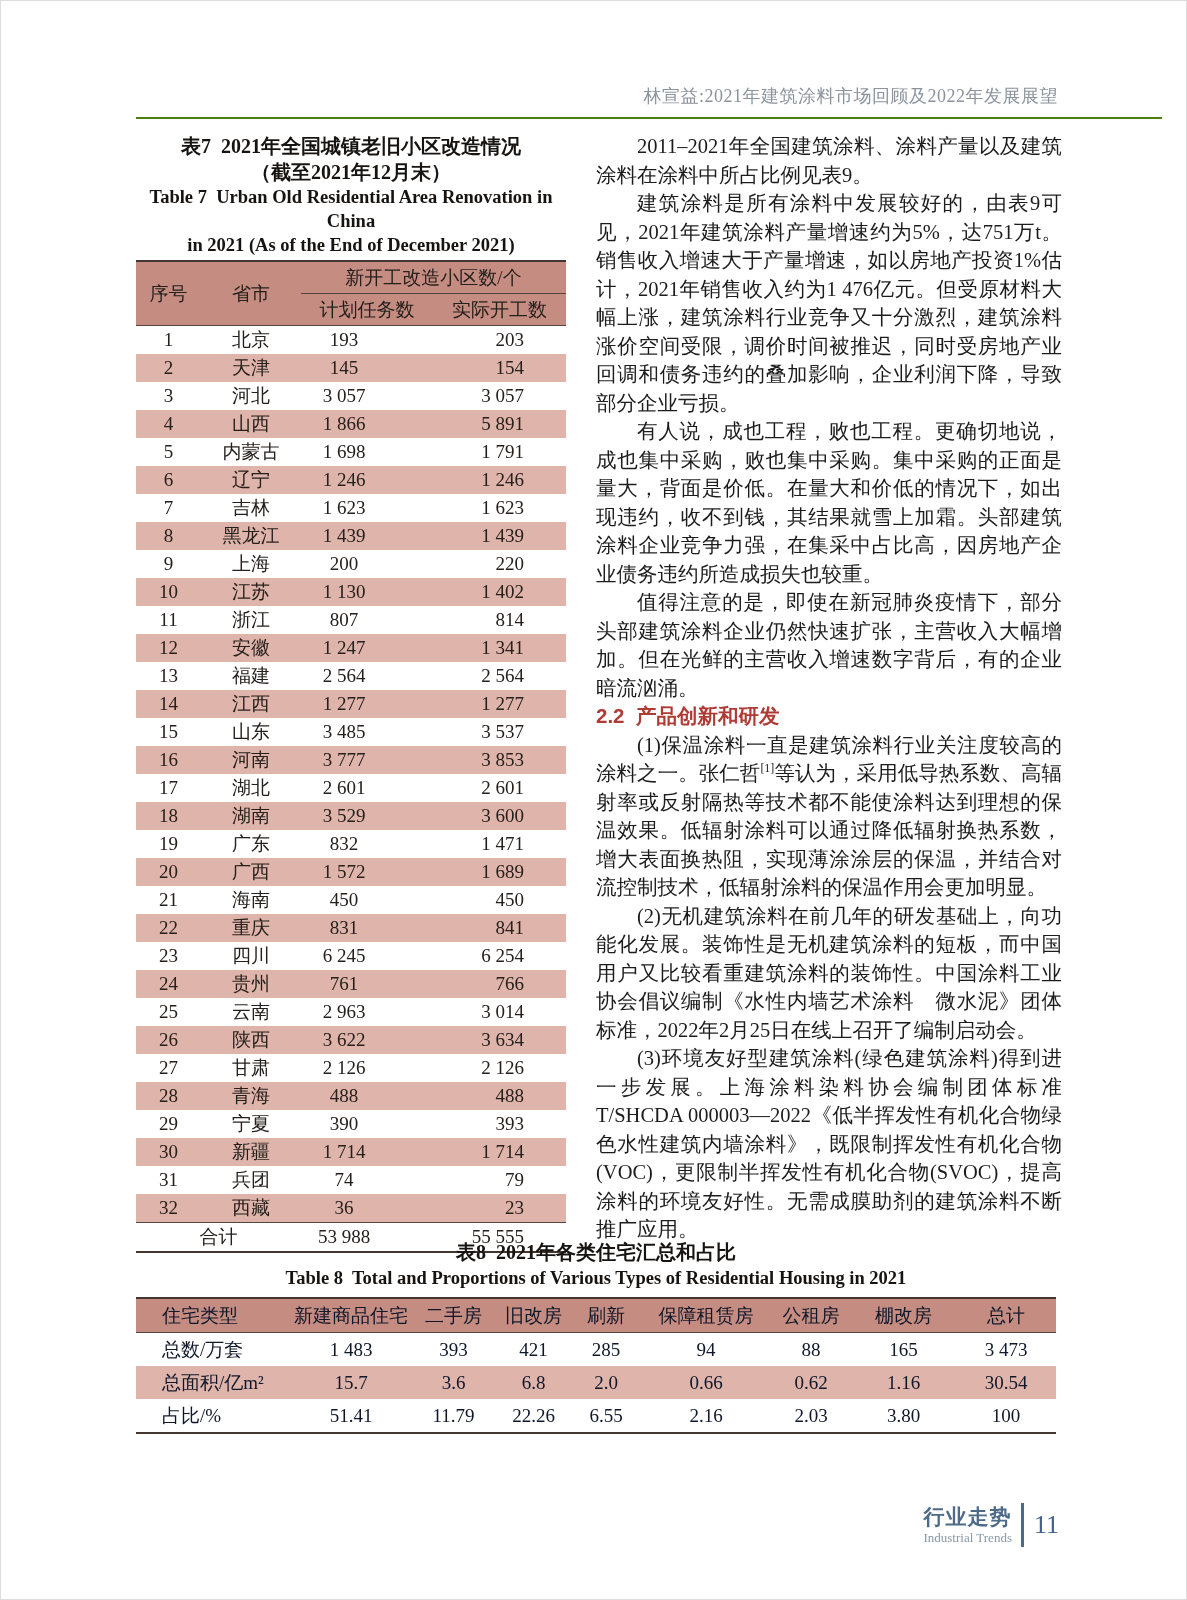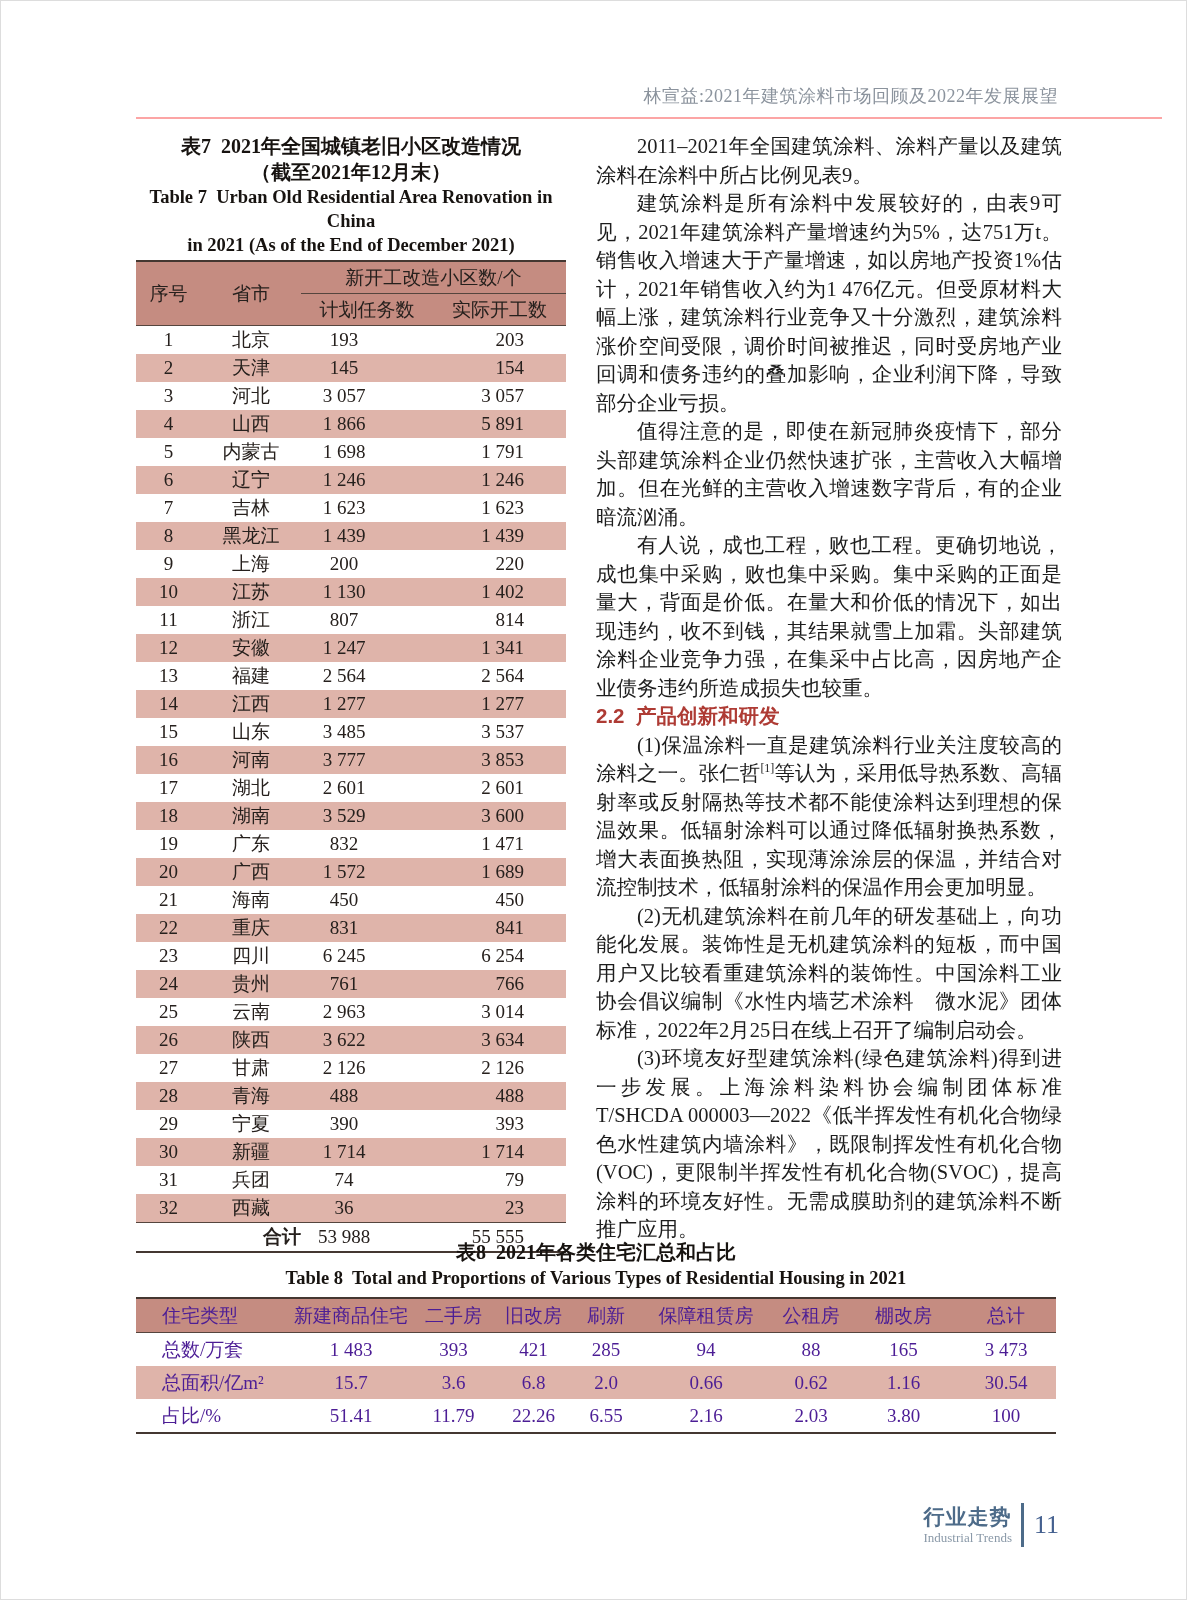--- a/index.html
+++ b/index.html
@@ -16,21 +16,21 @@
   .page{
     position:relative;width:1187px;height:1600px;background:#ffffff;
     overflow:hidden;margin:0 auto;
     font-family:"Liberation Serif","DejaVu Serif",serif;color:#1c1c1c;
     border:1px solid #ddd;box-sizing:border-box;
   }
 
   
   .running-head{
     position:absolute;left:135px;top:83px;width:1026px;
-    border-bottom:2px solid #fca5a5;padding-bottom:9px;text-align:right;
+    border-bottom:2px solid #4d7c0f;padding-bottom:9px;text-align:right;
   }
   .running-title{
     font-size:18px;color:var(--running-head-gray);padding-right:104px;letter-spacing:.5px;
   }
 
   
   .col-left{position:absolute;left:135px;top:132px;width:430px;}
   .tbl-title{text-align:center;font-weight:bold;white-space:pre-wrap;color:#171310;}
   .tbl-title.zh{font-size:20px;line-height:26px;}
   .tbl-title.en{font-size:18.5px;line-height:24px;}
@@ -44,41 +44,41 @@
     background:var(--table-header-pink);font-weight:normal;height:31px;
     text-align:center;padding:0;
   }
   .t7 thead th.group{border-bottom:1px solid var(--rule-thin);}
   .t7 td{height:28px;text-align:center;padding:0;}
   .t7 tbody tr.alt{background:var(--table-row-pink);}
   .t7 .num{text-align:right;}
   .t7 .num1{padding-right:46px;text-align:center;}
   .t7 .num2{padding-right:42px;}
   .t7 tfoot tr{border-top:1px solid var(--rule-thin);}
-  .t7 .total-label{text-align:right;font-weight:bold;}
+  .t7 .total-label{text-align:center;}
 
   
   .col-right{position:absolute;left:595px;top:131px;width:466px;}
   .col-right p{
     margin:0;text-indent:2em;text-align:justify;
     font-size:20.5px;line-height:28.5px;color:#1c1c1c;
   }
   .sec-head{
     margin:0;font-size:20.5px;line-height:28.5px;font-weight:bold;
     color:var(--section-red);
     font-family:"Liberation Sans","DejaVu Sans",sans-serif;white-space:pre-wrap;
   }
   sup.ref{font-size:12px;vertical-align:super;line-height:0;}
 
   
   .t8-block{position:absolute;left:135px;top:1238px;width:920px;}
   .t8-block .tbl-title.zh{line-height:27px;}
   .t8-block .tbl-title.en{line-height:25px;}
   .t8{
-    width:920px;font-size:19px;color:#4c1d95;margin-top:6px;
+    width:920px;font-size:19px;color:#0f172a;margin-top:6px;
     border-top:2px solid var(--rule-dark);border-bottom:2px solid var(--rule-dark);
   }
   .t8 th,.t8 td{height:33px;text-align:center;font-weight:normal;padding:0;}
   .t8 thead tr{background:var(--table-header-pink);border-bottom:1px solid var(--rule-thin);}
   .t8 tbody tr.alt{background:var(--table-row-pink);}
   .t8 .label{text-align:left;padding-left:26px;}
 
   
   .page-footer{position:absolute;top:1502px;right:127px;display:flex;align-items:center;}
   .footer-sec{text-align:left;margin-right:9px;}
@@ -323,22 +323,22 @@
           <td class="num num1">53 988</td>
           <td class="num num2">55 555</td>
         </tr>
       </tfoot>
     </table>
   </div>
 
   <div class="col-right">
     <p>2011–2021年全国建筑涂料、涂料产量以及建筑涂料在涂料中所占比例见表9。</p>
     <p>建筑涂料是所有涂料中发展较好的，由表9可见，2021年建筑涂料产量增速约为5%，达751万t。销售收入增速大于产量增速，如以房地产投资1%估计，2021年销售收入约为1 476亿元。但受原材料大幅上涨，建筑涂料行业竞争又十分激烈，建筑涂料涨价空间受限，调价时间被推迟，同时受房地产业回调和债务违约的叠加影响，企业利润下降，导致部分企业亏损。</p>
+    <p>有人说，成也工程，败也工程。更确切地说，成也集中采购，败也集中采购。集中采购的正面是量大，背面是价低。在量大和价低的情况下，如出现违约，收不到钱，其结果就雪上加霜。头部建筑涂料企业竞争力强，在集采中占比高，因房地产企业债务违约所造成损失也较重。</p>
     <p>值得注意的是，即使在新冠肺炎疫情下，部分头部建筑涂料企业仍然快速扩张，主营收入大幅增加。但在光鲜的主营收入增速数字背后，有的企业暗流汹涌。</p>
-    <p>有人说，成也工程，败也工程。更确切地说，成也集中采购，败也集中采购。集中采购的正面是量大，背面是价低。在量大和价低的情况下，如出现违约，收不到钱，其结果就雪上加霜。头部建筑涂料企业竞争力强，在集采中占比高，因房地产企业债务违约所造成损失也较重。</p>
     <h3 class="sec-head">2.2  产品创新和研发</h3>
     <p><span>(1)保温涂料一直是建筑涂料行业关注度较高的涂料之一。张仁哲</span><sup class="ref">[1]</sup><span>等认为，采用低导热系数、高辐射率或反射隔热等技术都不能使涂料达到理想的保温效果。低辐射涂料可以通过降低辐射换热系数，增大表面换热阻，实现薄涂涂层的保温，并结合对流控制技术，低辐射涂料的保温作用会更加明显。</span></p>
     <p>(2)无机建筑涂料在前几年的研发基础上，向功能化发展。装饰性是无机建筑涂料的短板，而中国用户又比较看重建筑涂料的装饰性。中国涂料工业协会倡议编制《水性内墙艺术涂料　微水泥》团体标准，2022年2月25日在线上召开了编制启动会。</p>
     <p>(3)环境友好型建筑涂料(绿色建筑涂料)得到进一步发展。上海涂料染料协会编制团体标准T/SHCDA 000003—2022《低半挥发性有机化合物绿色水性建筑内墙涂料》，既限制挥发性有机化合物(VOC)，更限制半挥发性有机化合物(SVOC)，提高涂料的环境友好性。无需成膜助剂的建筑涂料不断推广应用。</p>
   </div>
 
   <div class="t8-block">
     <div class="tbl-title zh">表8  2021年各类住宅汇总和占比</div>
     <div class="tbl-title en">Table 8  Total and Proportions of Various Types of Residential Housing in 2021</div>
     <table class="t8">

